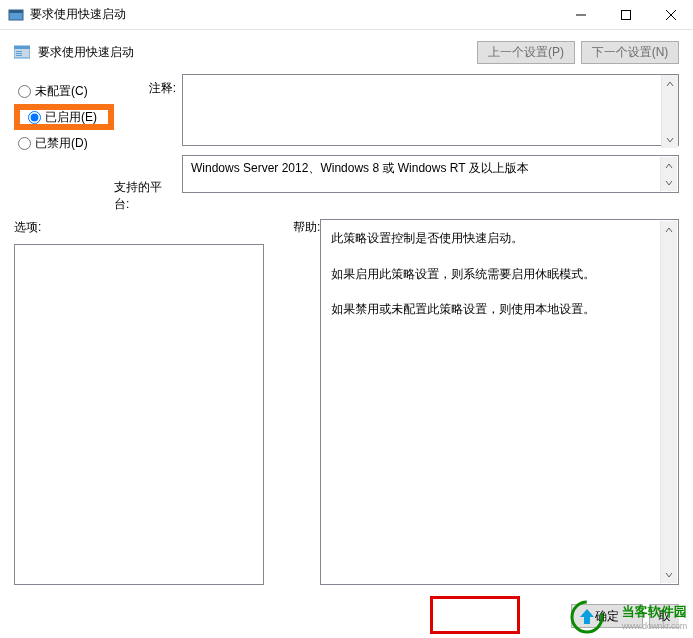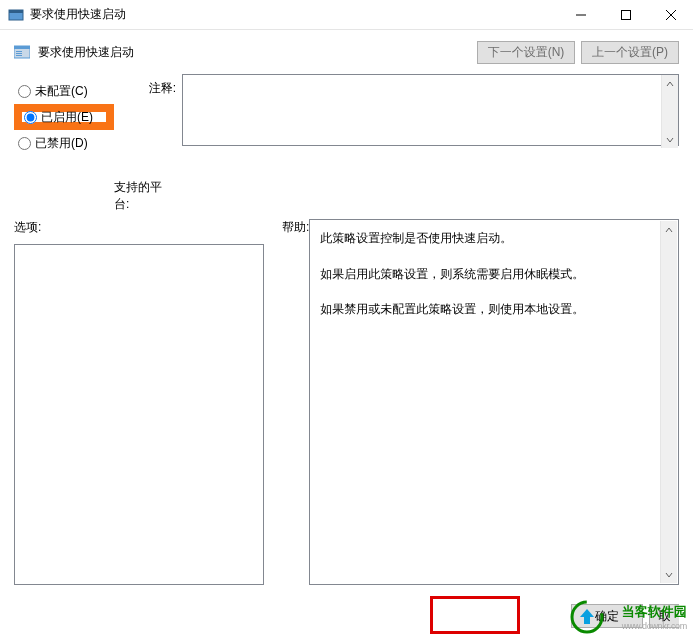--- a/index.html
+++ b/index.html
@@ -62,23 +62,23 @@
     width: 100px;
     padding-top: 6px;
   }
   .radio-item {
     display: flex; align-items: center;
     height: 22px;
     padding-left: 4px;
   }
   .radio-item input { margin-right: 4px; }
   .radio-highlight {
-    border: 8px solid #f97316;
+    border: 6px solid #f97316;
     margin: 2px 0;
-    padding-left: 2px;
+    padding-left: 8px;
     height: 26px;
   }
   .labelscol {
     width: 68px;
     display: flex; flex-direction: column;
     align-items: flex-end;
     padding-right: 6px;
   }
   .labelscol .lbl1 { margin-top: 6px; }
   .labelscol .lbl2 { margin-top: 82px; }
@@ -112,21 +112,21 @@
     position:relative;
     padding: 4px 22px 4px 8px;
     font-size:12px;
     color:#000;
     overflow:hidden;
   }
   
   .lower {
     display:flex;
     padding: 0 14px;
-    gap: 18px;
+    gap: 29px;
     height: 366px;
   }
   .optcol { flex: 0 0 250px; display:flex; flex-direction:column; }
   .helpcol { flex: 1; display:flex; flex-direction:row; }
   .seclabel { margin-bottom: 8px; }
   .bigbox {
     border:1px solid #828790;
     background:#fff;
     flex:1;
     position:relative;
@@ -208,22 +208,22 @@
     <svg viewBox="0 0 16 16">
         <rect x="0" y="2" width="16" height="12" fill="#c8d8e8" stroke="#5b9bd5"></rect>
         <rect x="0" y="2" width="16" height="3" fill="#5b9bd5"></rect>
         <rect x="2" y="7" width="6" height="1" fill="#5b9bd5"></rect>
         <rect x="2" y="9" width="6" height="1" fill="#5b9bd5"></rect>
         <rect x="2" y="11" width="6" height="1" fill="#5b9bd5"></rect>
       </svg>
   </span>
   <span class="htitle">要求使用快速启动</span>
   <span class="hspacer"></span>
+  <button class="navbtn">上一个设置(P)</button>
   <button class="navbtn">下一个设置(N)</button>
-  <button class="navbtn">上一个设置(P)</button>
 </div>
 
 <div class="midrow">
   <div class="radios">
     <label class="radio-item">
       <input type="radio" name="state" style="">
       <span>未配置(C)</span>
     </label>
     <label class="radio-item radio-highlight">
       <input type="radio" name="state" checked="" style="">
@@ -247,20 +247,35 @@
               <path d="M1 6 L4 2 L7 6" fill="none" stroke="#606060"></path>
             </svg>
           </div>
         <div class="scrollbtn">
             <svg viewBox="0 0 8 8">
               <path d="M1 2 L4 6 L7 2" fill="none" stroke="#606060"></path>
             </svg>
           </div>
       </div>
     </div>
+    <div class="platformbox">
+      <span>Windows Server 2012、Windows 8 或 Windows RT 及以上版本</span>
+      <div class="scrollcol">
+        <div class="scrollbtn">
+            <svg viewBox="0 0 8 8">
+              <path d="M1 6 L4 2 L7 6" fill="none" stroke="#606060"></path>
+            </svg>
+          </div>
+        <div class="scrollbtn">
+            <svg viewBox="0 0 8 8">
+              <path d="M1 2 L4 6 L7 2" fill="none" stroke="#606060"></path>
+            </svg>
+          </div>
+      </div>
+    </div>
   </div>
 </div>
 
 <div class="lower">
   <div class="optcol">
     <span class="seclabel">选项:</span>
     <div class="bigbox"></div>
   </div>
   <div class="helpcol">
     <span class="seclabel">帮助:</span>

